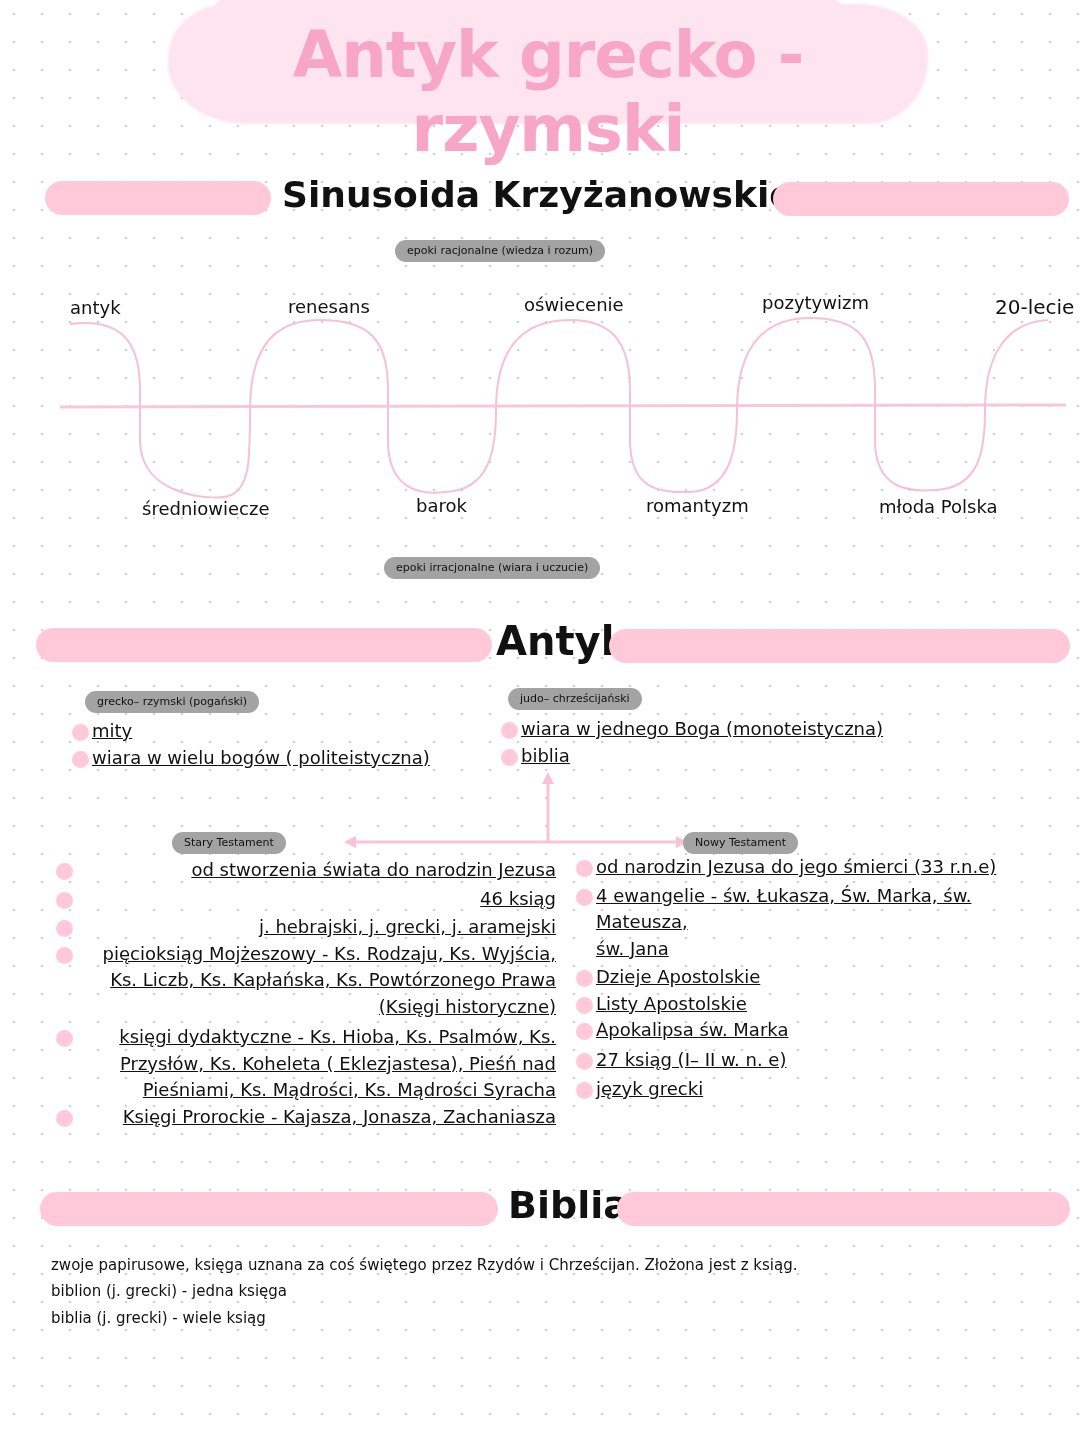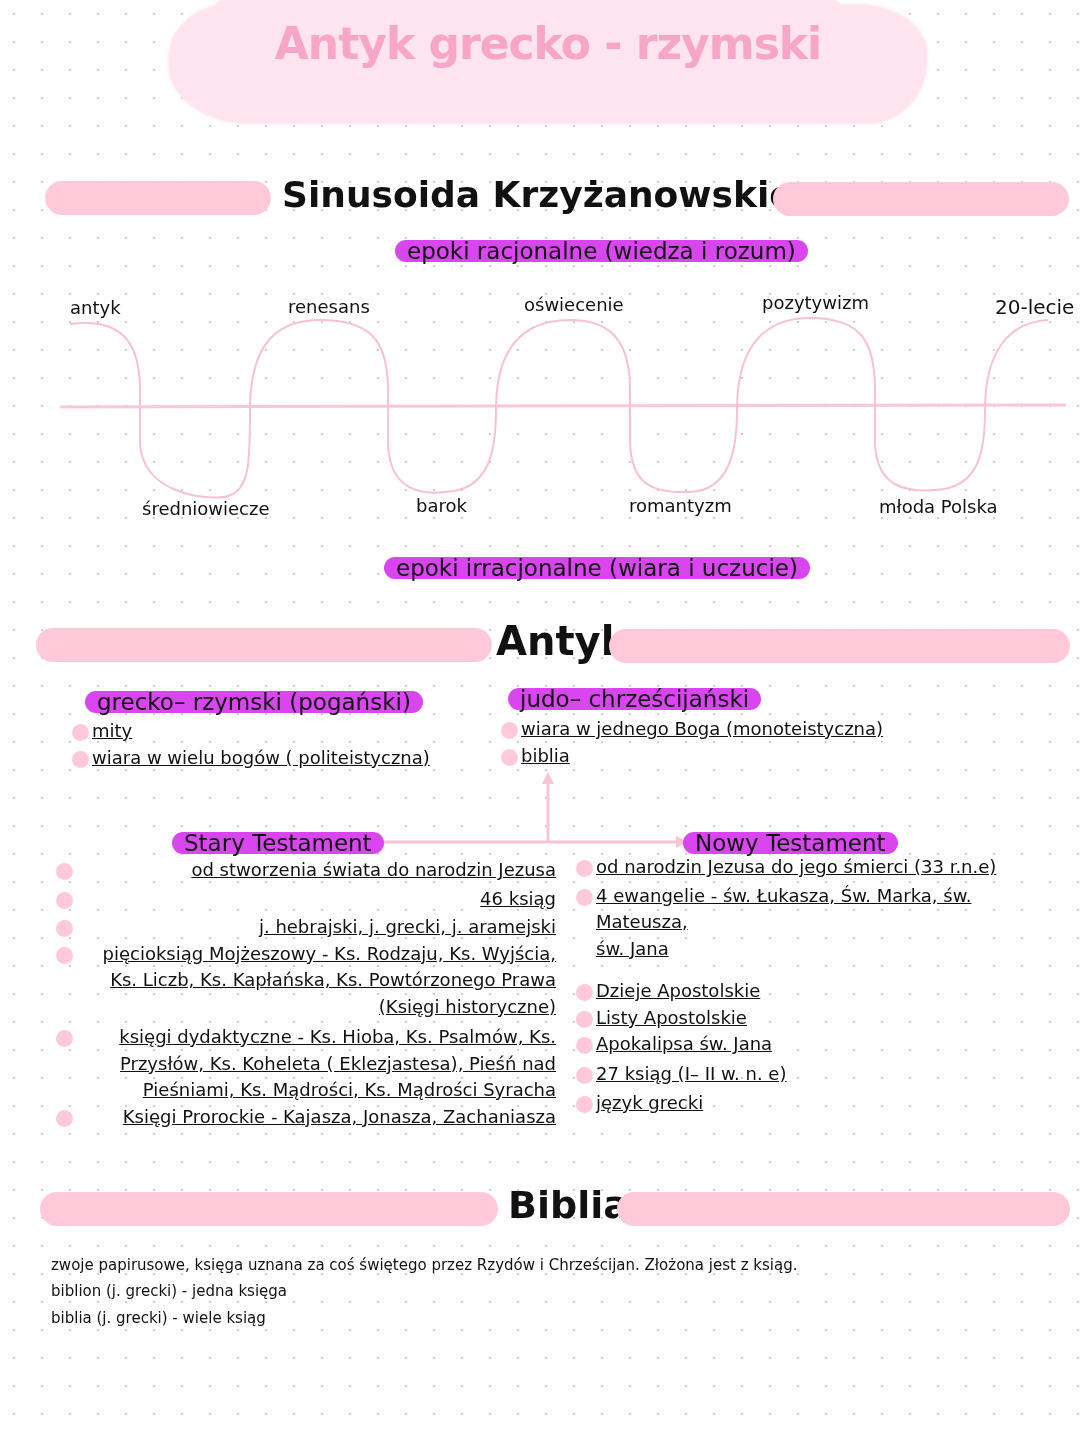--- a/index.html
+++ b/index.html
@@ -20,35 +20,35 @@
     position: absolute; left: 0; top: 0; width: 100%; height: 100%;
     background: #fde4ee; border-radius: 60px 70px 60px 80px / 55px 50px 65px 60px;
     filter: blur(1px);
   }
   .title-blob2 {
     position: absolute; left: 40px; top: -10px; width: 640px; height: 60px;
     background: #fde4ee; border-radius: 40px;
   }
   .title-text {
     position: absolute; left: 0; right: 0; top: 14px; text-align: center;
-    font-family: "DejaVu Sans", sans-serif; font-size: 44px; font-weight: bold;
+    font-family: "DejaVu Sans", sans-serif; font-size: 64px; font-weight: bold;
     color: #f7a6c8; letter-spacing: -1px;
   }
 
   
   .bar { position: absolute; height: 34px; background: #ffc9da; border-radius: 17px; }
   .sec-title {
     position: absolute; font-family: "DejaVu Sans", sans-serif; font-weight: bold;
     color: #111; white-space: nowrap;
   }
 
   
   .pill {
-    position: absolute; background: #d946ef; border-radius: 12px; padding: 0 12px;
-    font-size: 23px; line-height: 22px; white-space: nowrap; color: #111;
+    position: absolute; background: #a3a3a3; border-radius: 12px; padding: 0 12px;
+    font-size: 11px; line-height: 22px; white-space: nowrap; color: #111;
   }
 
   
   .era { position: absolute; font-size: 18px; white-space: nowrap; color: #111; }
 
   
   .blist { position: absolute; margin: 0; padding: 0; list-style: none; text-decoration: underline; }
   .blist li { position: relative; padding-left: 20px; font-size: 18px; line-height: 26.5px; color: #111; }
   .blist li::before {
     content: ""; position: absolute; left: 0; top: 6px; width: 17px; height: 17px;
@@ -90,21 +90,21 @@
            L 630 160 C 630 210, 660 213, 690 212
            C 730 210, 737 170, 737 130
            C 737 60, 770 38, 810 38 C 860 38, 875 60, 875 110
            L 875 160 C 875 210, 910 212, 935 210
            C 980 208, 985 170, 985 130
            C 985 70, 1010 42, 1048 40" fill="none" stroke="#f6c2d2" stroke-width="2"></path>
 </svg>
 
 <div class="era" style="left:142px; top:498px;">średniowiecze</div>
 <div class="era" style="left:416px; top:495px;">barok</div>
-<div class="era" style="left:629px; top:495px;">romantyzm</div>
+<div class="era" style="left:646px; top:495px;">romantyzm</div>
 <div class="era" style="left:879px; top:496px;">młoda Polska</div>
 
 <div class="pill" style="left:384px; top:557px;">epoki irracjonalne (wiara i uczucie)</div>
 
 <div class="bar" style="left:36px; top:628px; width:456px;"></div>
 <div class="sec-title" style="left:496px; top:618px; font-size:40px;">Antyk</div>
 <div class="bar" style="left:609px; top:629px; width:461px;"></div>
 
 <div class="pill" style="left:85px; top:691px;">grecko– rzymski (pogański)</div>
 <ul class="blist" style="left:72px; top:718px;">
@@ -145,23 +145,23 @@
   </li>
   <li>Księgi Prorockie - Kajasza, Jonasza, Zachaniasza</li>
 </ul>
 
 <ul class="blist" style="left:576px; top:854px; width:480px;">
   <li>od narodzin Jezusa do jego śmierci (33 r.n.e)</li>
   <li style="margin-top:2px;">
     <div>4 ewangelie - św. Łukasza, Św. Marka, św. Mateusza,</div>
     <div>św. Jana</div>
   </li>
-  <li style="margin-top:16px;">Dzieje Apostolskie</li>
+  <li style="margin-top:2px;">Dzieje Apostolskie</li>
   <li>Listy Apostolskie</li>
-  <li>Apokalipsa św. Jana</li>
+  <li>Apokalipsa św. Marka</li>
   <li style="margin-top:3px;">27 ksiąg (I– II w. n. e)</li>
   <li style="margin-top:3px;">język grecki</li>
 </ul>
 
 <div class="bar" style="left:40px; top:1192px; width:458px;"></div>
 <div class="sec-title" style="left:508px; top:1183px; font-size:38px;">Biblia</div>
 <div class="bar" style="left:617px; top:1192px; width:453px;"></div>
 
 <div class="para" style="left:51px; top:1252px;">zwoje papirusowe, księga uznana za coś świętego przez Rzydów i Chrześcijan. Złożona jest z ksiąg.</div>
 <div class="para" style="left:51px; top:1278px;">biblion (j. grecki) - jedna księga</div>

